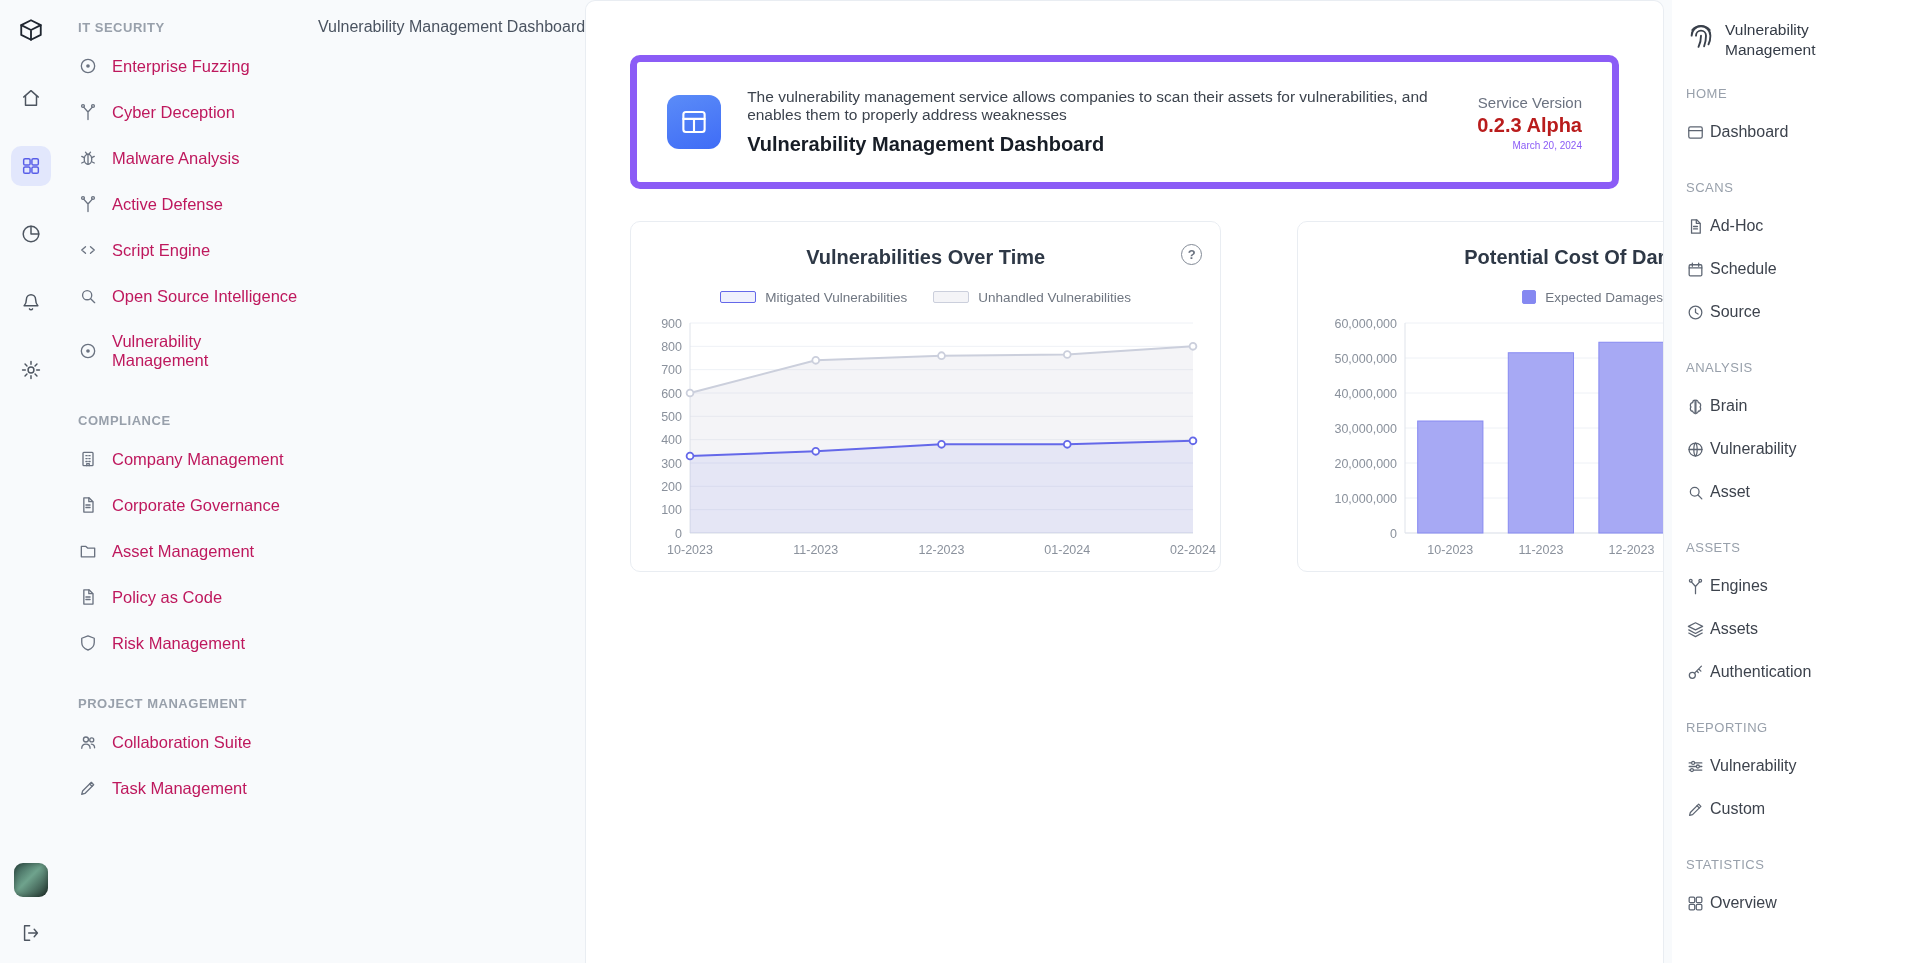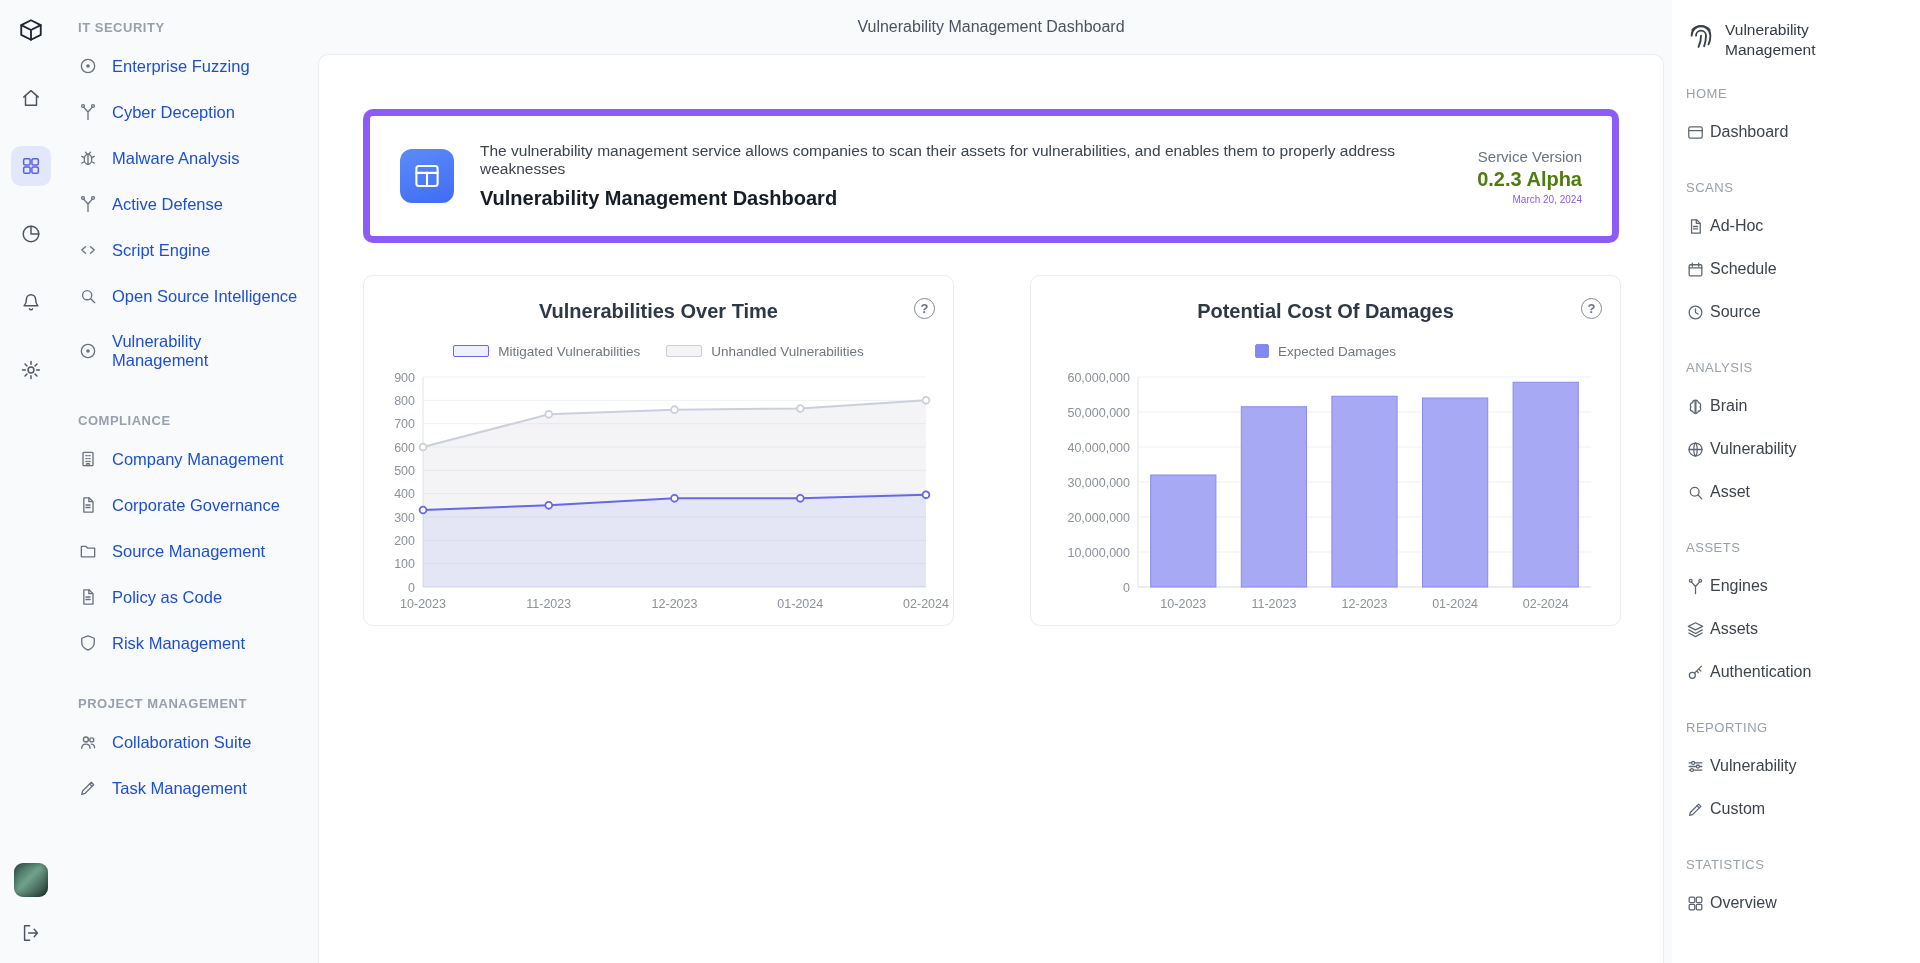--- a/index.html
+++ b/index.html
@@ -18,38 +18,38 @@
   .rail-btn.logo .icn{width:26px;height:26px;stroke-width:1.7}
   .rail-btn.active{background:#e2e7fc;color:#585ee8}
   .rail-spacer{flex:1}
   .avatar{width:34px;height:34px;border-radius:9px;background:linear-gradient(135deg,#31514a 0%,#6fa38d 45%,#22332e 100%);margin-bottom:16px;box-shadow:inset 0 0 6px rgba(0,0,0,.35)}
   .rail-btn.logout{margin-bottom:0}
 
   
   .sidebar{width:256px;flex:none;padding:20px 10px 0 16px}
   .sb-section + .sb-section{margin-top:30px}
   .sb-title{font-size:13px;font-weight:700;color:#98a0ab;letter-spacing:.04em;margin-bottom:8px}
-  .sb-item{display:flex;align-items:center;gap:14px;padding:13px 6px 13px 0;font-size:16.5px;color:#1d4ed8;border-radius:8px}
+  .sb-item{display:flex;align-items:center;gap:14px;padding:13px 6px 13px 0;font-size:16.5px;color:#be185d;border-radius:8px}
   .sb-item .icn{width:20px;height:20px;color:#6a7280;flex:none}
 
   
-  .main{flex:1;min-width:0;display:flex;flex-direction:column;padding-right:8px}
+  .main{flex:1;min-width:0;display:flex;padding-right:8px}
   .topbar{height:54px;flex:none;display:flex;align-items:center;justify-content:center;font-size:16px;color:#4a5360}
   .content{flex:1;background:#fff;border:1px solid #e9edf2;border-bottom:none;border-radius:10px 10px 0 0;padding:0 44px;overflow:hidden}
 
   
   .banner{margin-top:54px;border:7px solid #8b5cf6;border-radius:10px;padding:26px 30px;display:flex;align-items:center;gap:26px;background:#fff}
   .banner-icon{width:54px;height:54px;flex:none;border-radius:12px;background:linear-gradient(160deg,#5b8cf8,#3f6cf6);display:flex;align-items:center;justify-content:center}
   .banner-icon svg{width:30px;height:30px;stroke:#fff;fill:none;stroke-width:1.7;stroke-linecap:round;stroke-linejoin:round}
   .banner-text{flex:1;min-width:0}
   .banner-desc{font-size:15.5px;color:#3c434d;margin-bottom:9px}
   .banner-title{font-size:20px;font-weight:700;color:#171d26}
   .banner-meta{text-align:right;flex:none}
   .meta-label{font-size:15px;color:#6b7280;margin-bottom:3px}
-  .meta-version{font-size:20px;font-weight:700;color:#4d7c0f;margin-bottom:3px}
+  .meta-version{font-size:20px;font-weight:700;color:#b91c1c;margin-bottom:3px}
   .meta-date{font-size:10px;color:#8b5cf6}
 
   
   .charts-row{display:flex;gap:76px;margin-top:32px}
   .chart-card{width:591px;height:351px;flex:none;border:1px solid #e9edf2;border-radius:10px;background:#fff;position:relative;padding-top:24px}
   .chart-title{text-align:center;font-size:20px;color:#2e3846}
   .help{position:absolute;top:22px;right:18px;width:21px;height:21px;border:1.6px solid #828a96;border-radius:50%;color:#6b7380;font-size:13px;font-weight:700;display:flex;align-items:center;justify-content:center}
   .legend{display:flex;align-items:center;justify-content:center;gap:26px;margin-top:20px;font-size:13.5px;color:#6f7681;min-height:16px}
   .legend-item{display:flex;align-items:center;gap:9px}
   .legend-swatch-line{width:36px;height:12px;border:1.6px solid;border-radius:2px;display:inline-block}
@@ -298,21 +298,21 @@
           <svg class="icn" data-interactable="false">
             <use href="#i-doc"></use>
           </svg>
           <span data-interactable="false">Corporate Governance</span>
         </div>
 
         <div class="sb-item" data-interactable="true">
           <svg class="icn" data-interactable="false">
             <use href="#i-folder"></use>
           </svg>
-          <span data-interactable="false">Source Management</span>
+          <span data-interactable="false">Asset Management</span>
         </div>
 
         <div class="sb-item" data-interactable="true">
           <svg class="icn" data-interactable="false">
             <use href="#i-doc"></use>
           </svg>
           <span data-interactable="false">Policy as Code</span>
         </div>
 
         <div class="sb-item" data-interactable="true">

